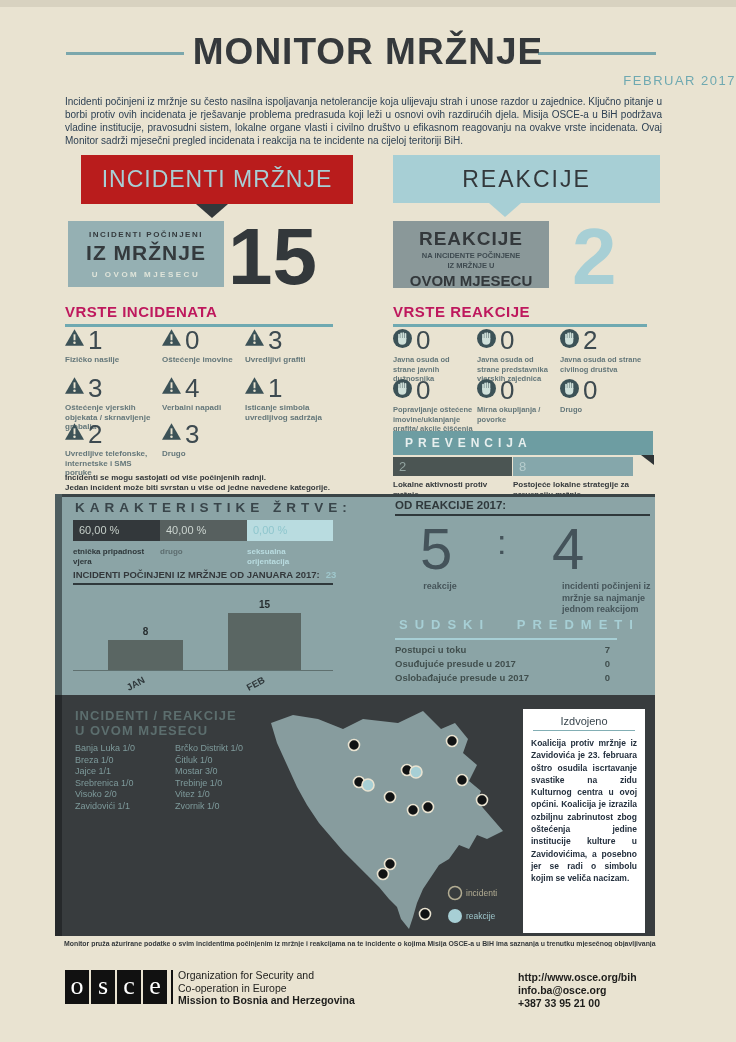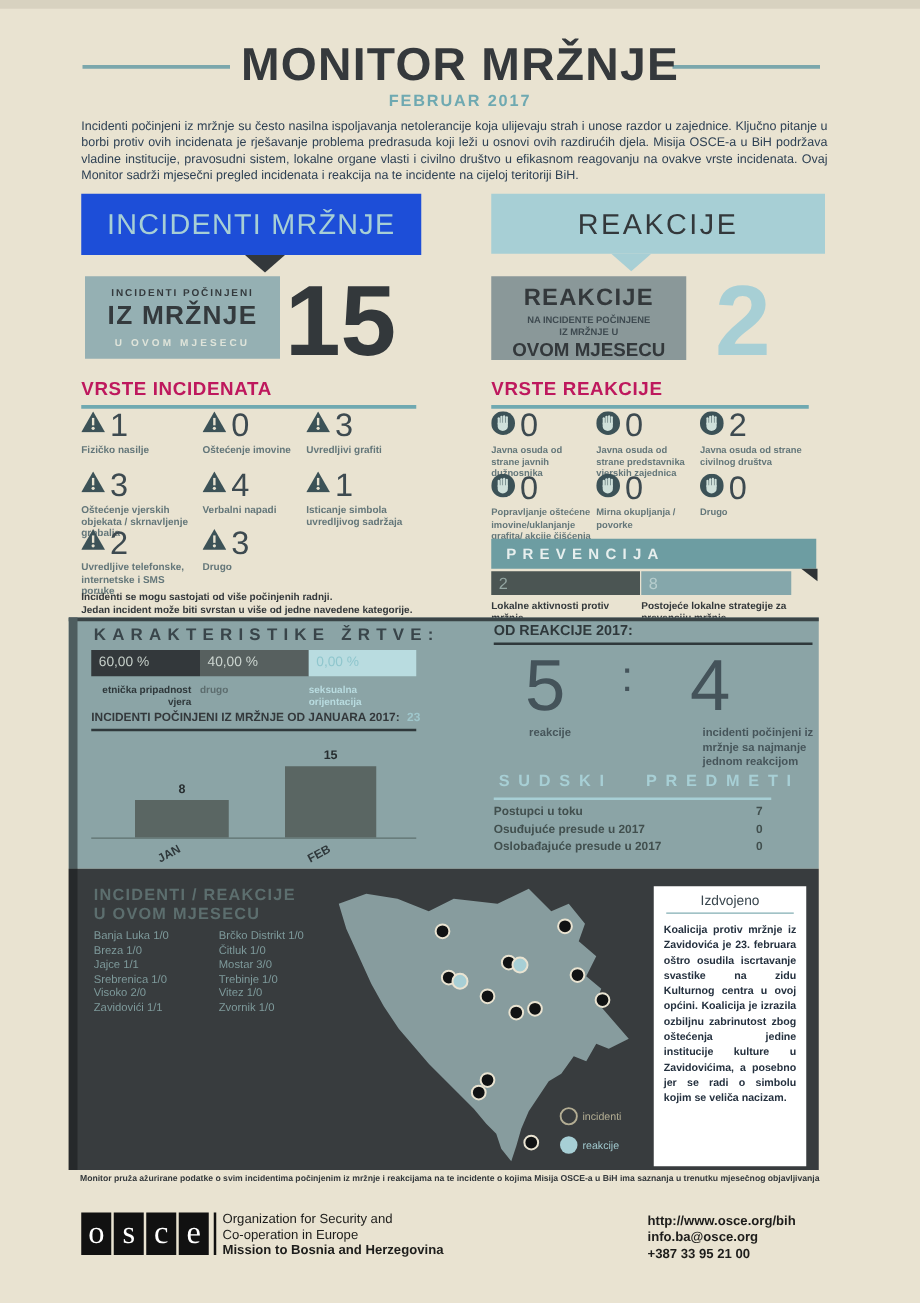--- a/index.html
+++ b/index.html
@@ -4,28 +4,28 @@
 <style>
   html,body{margin:0;padding:0;background:#d8d2c0;}
   .page{position:relative;width:736px;height:1042px;background:#e9e3d1;
         font-family:"Liberation Sans",sans-serif;overflow:hidden;margin:7px auto;}
   .abs{position:absolute;}
 
   
   .hline{position:absolute;height:3px;background:#7ba7ac;}
   .title{position:absolute;top:24px;left:0;width:736px;text-align:center;
          font-size:37px;font-weight:800;color:#35393c;letter-spacing:1px;}
-  .subtitle{position:absolute;top:66px;left:0;width:736px;text-align:center;
-            font-size:13px;font-weight:700;color:#6fa9b1;letter-spacing:1.5px;}
+  .subtitle{position:absolute;top:66px;left:0;width:736px;text-align:right;
+            font-size:13px;font-weight:400;color:#6fa9b1;letter-spacing:1.5px;}
   .intro{position:absolute;top:88px;left:65px;width:597px;font-size:10px;line-height:13px;
          color:#2e4154;text-align:justify;}
 
   
   .banner{position:absolute;display:flex;align-items:center;justify-content:center;}
-  .inc-banner{left:65px;top:148px;width:272px;height:49px;background:#1d4ed8;
+  .inc-banner{left:81px;top:148px;width:272px;height:49px;background:#b91c1c;
               color:#a7cfd5;font-size:23px;letter-spacing:1px;}
   .rea-banner{left:393px;top:148px;width:267px;height:48px;background:#a7cfd5;
               color:#33383b;font-size:23px;letter-spacing:2px;}
   .arrow-down{position:absolute;width:0;height:0;border-left:16px solid transparent;
               border-right:16px solid transparent;}
 
   
   .inc-box{position:absolute;left:68px;top:214px;width:156px;height:66px;background:#95b0b3;
            text-align:center;box-sizing:border-box;padding-top:9px;}
   .inc-box-top{font-size:8px;font-weight:700;color:#343a3d;letter-spacing:1.5px;}
@@ -356,21 +356,21 @@
 
   <div class="slate"></div>
   <div class="slate-edge"></div>
 
   <div class="vic-title">KARAKTERISTIKE ŽRTVE:</div>
   <div class="vic-bar">
     <div class="vic-seg" style="width:87px;background:#33383b;color:#c6cfc9;">60,00 %</div>
     <div class="vic-seg" style="width:87px;background:#57605f;color:#ccd5d0;">40,00 %</div>
     <div class="vic-seg" style="width:86px;background:#b9dce0;color:#8fc6cd;">0,00 %</div>
   </div>
-  <div class="vic-lab" style="left:73px;width:80px;color:#2e373a;text-align:right;">etnička pripadnost vjera</div>
+  <div class="vic-lab" style="left:73px;width:80px;color:#2e373a;">etnička pripadnost vjera</div>
   <div class="vic-lab" style="left:160px;width:80px;color:#5d6d6f;">drugo</div>
   <div class="vic-lab" style="left:247px;width:70px;color:#b9dce0;">seksualna orijentacija</div>
 
   <div class="since">
     <span>INCIDENTI POČINJENI IZ MRŽNJE OD JANUARA 2017:</span><span class="val">23</span>
   </div>
   <div class="since-rule"></div>
 
   <div class="chart">
     <div class="barwrap" style="left:35px;width:75px;">

